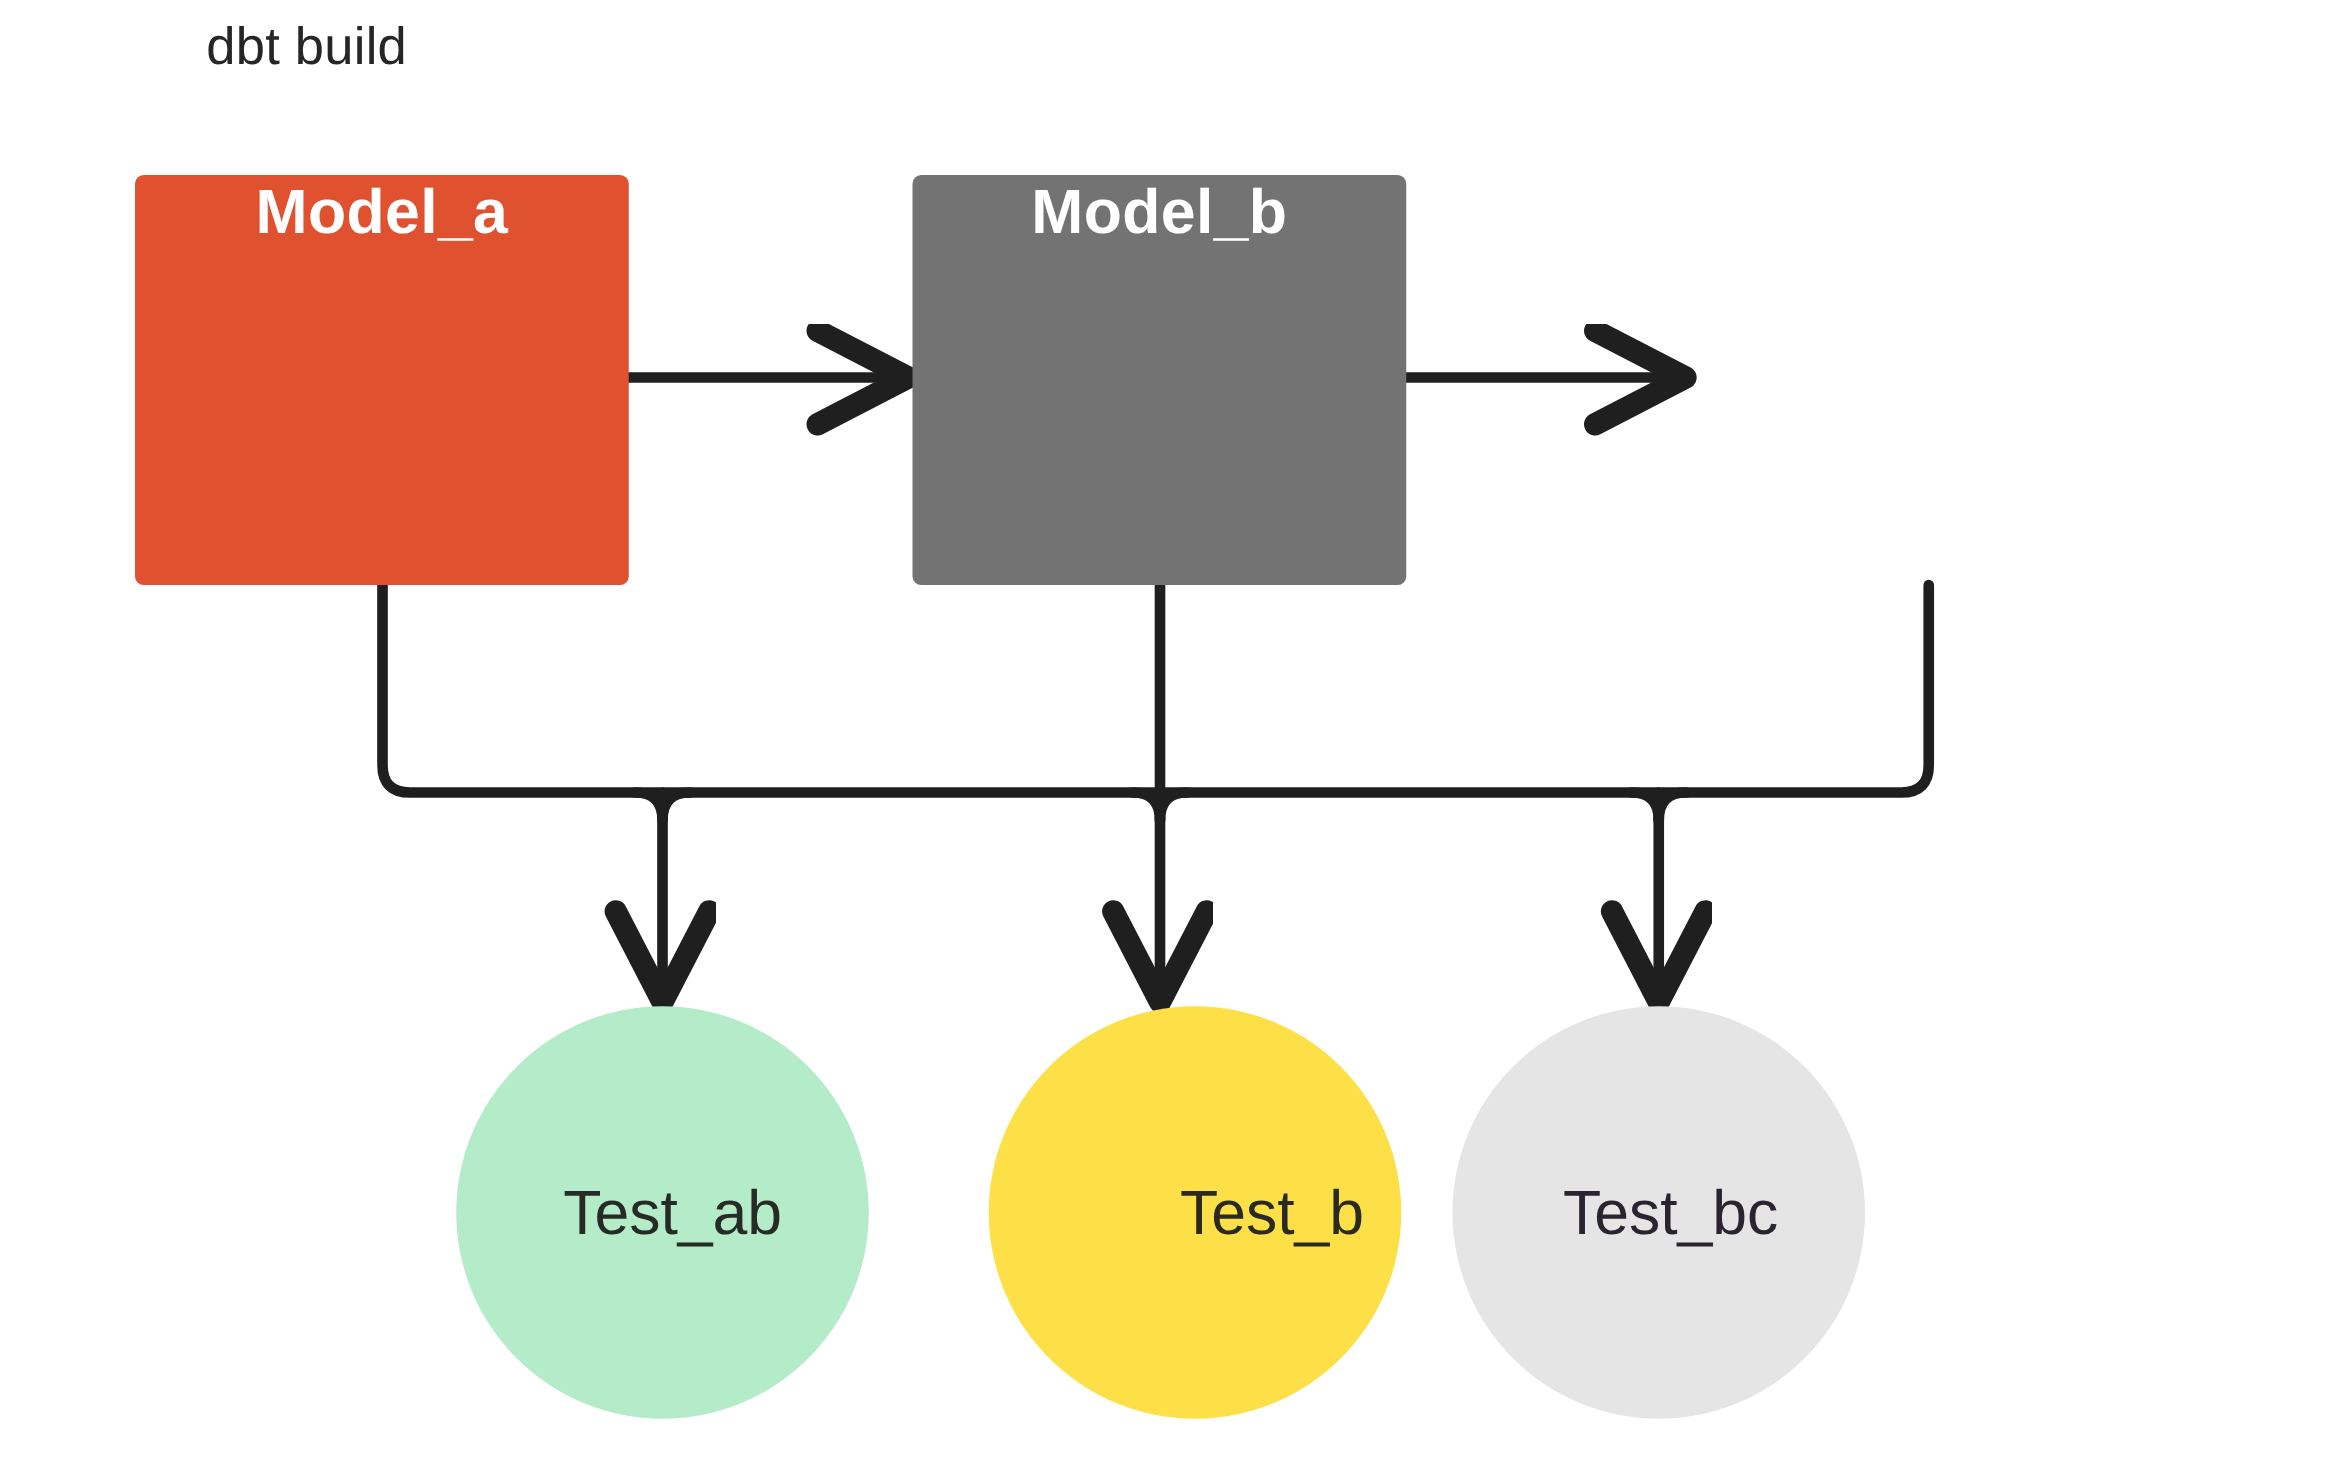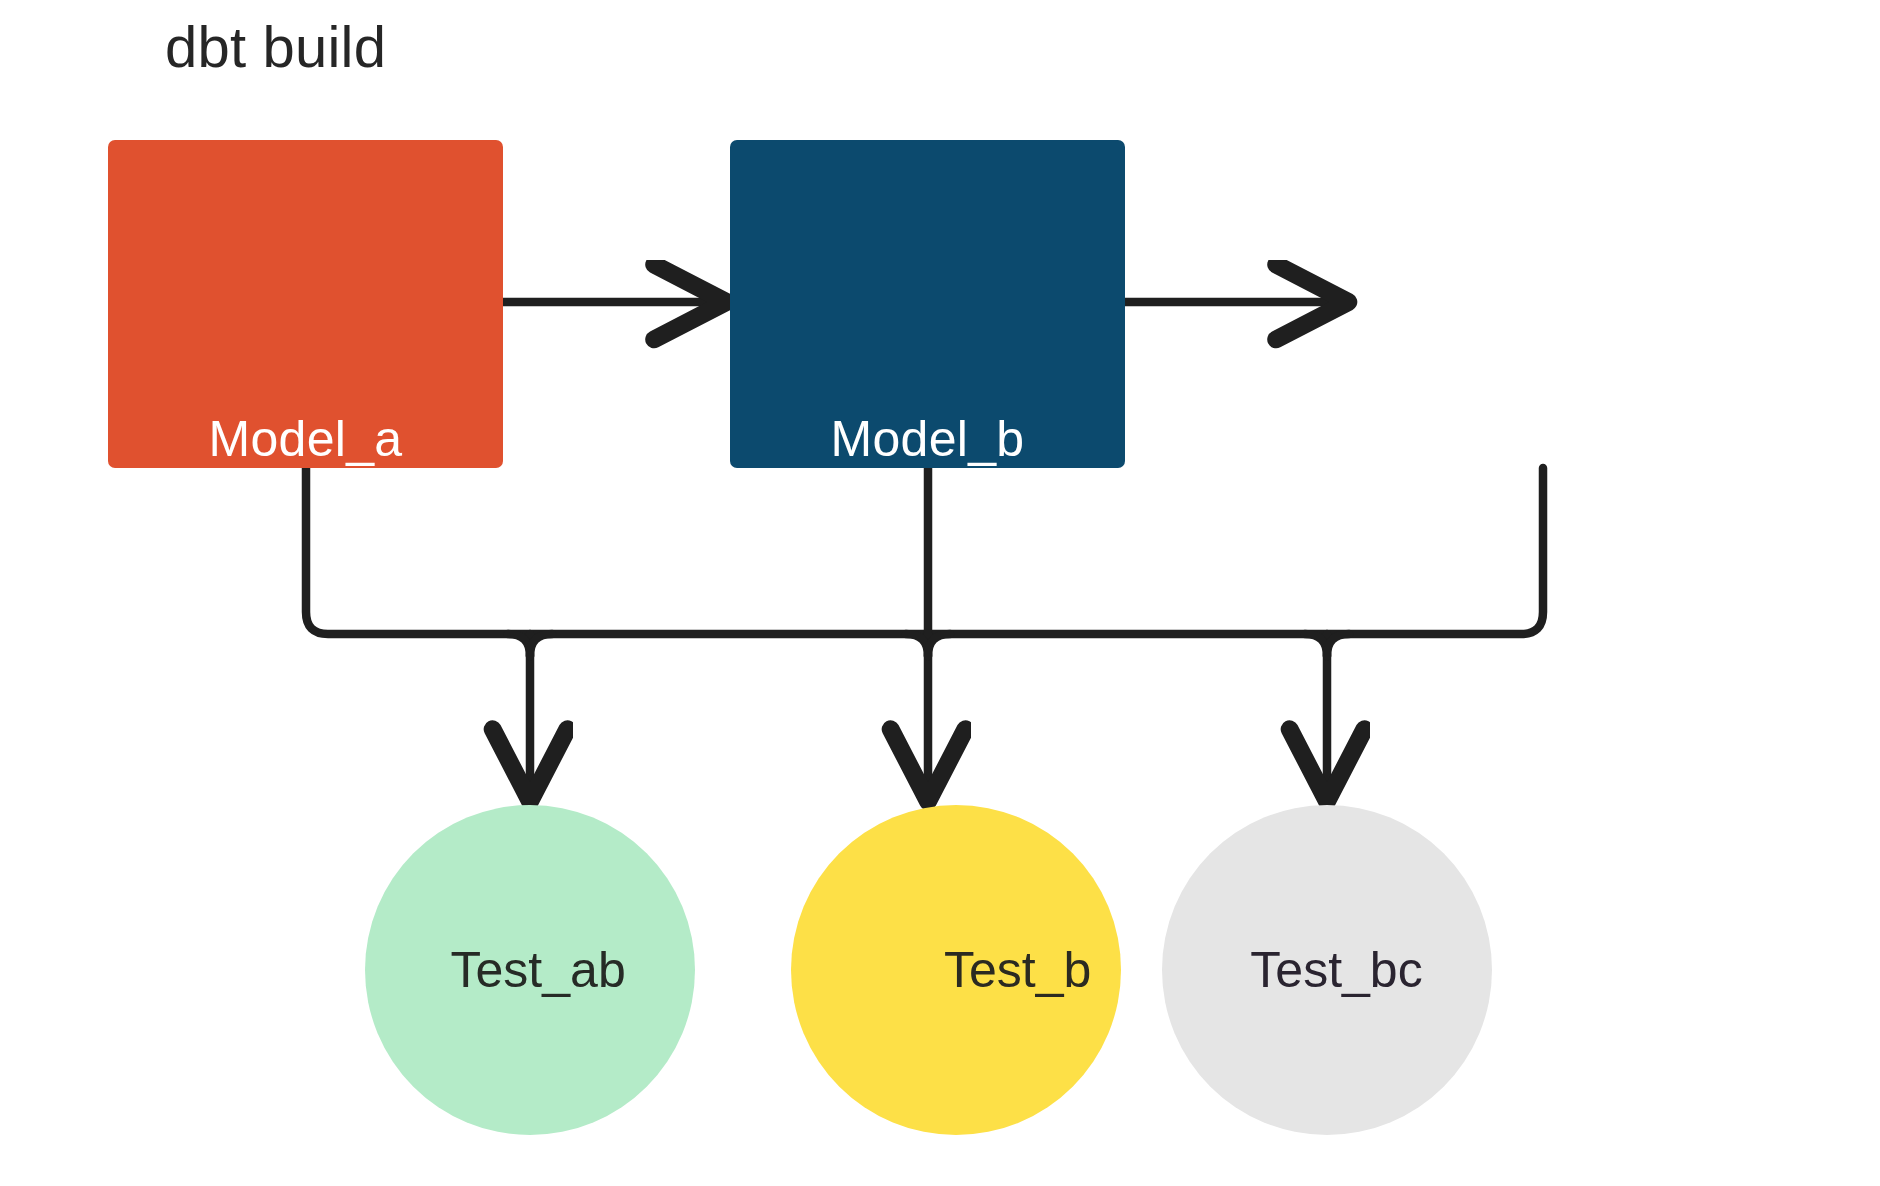--- a/index.html
+++ b/index.html
@@ -1,28 +1,28 @@
 <!DOCTYPE html>
 <html><head>
 <meta charset="utf-8">
 <style>
   html,body{margin:0;padding:0;background:#ffffff;}
   body{width:1880px;height:1186px;overflow:hidden;font-family:"Liberation Sans",sans-serif;}
   #stage{position:relative;width:1880px;height:1186px;background:#fff;}
 
   #title{
     position:absolute; left:165px; top:13px;
-    font-size:58px; font-weight:400; color:#262626;
+    font-size:42px; font-weight:400; color:#262626;
     letter-spacing:0.2px; white-space:nowrap;
   }
 
   .node-box{
     position:absolute; border-radius:7px;
-    display:flex; align-items:flex-end; justify-content:center;
-    color:#ffffff; font-size:50px; font-weight:400;
+    display:flex; align-items:flex-start; justify-content:center;
+    color:#ffffff; font-size:50px; font-weight:700;
     letter-spacing:0.3px; box-sizing:border-box;
   }
 
   .node-circle{
     position:absolute; border-radius:50%;
     display:flex; align-items:center; justify-content:center;
     color:#262b26; font-size:50px; font-weight:400;
     text-align:right; box-sizing:border-box; line-height:1.62;
   }
   .circle-label{display:block;width:58%;word-break:break-word;}
@@ -66,21 +66,21 @@
       <path d="M 950 634 Q 928 634 928 656"></path>
       <path d="M 1305 634 Q 1327 634 1327 656"></path>
       <path d="M 1349 634 Q 1327 634 1327 656"></path>
     </g>
   </svg>
 
   <div class="node-box" style="left:108px;top:140px;width:395px;height:328px;background:#e0512f;">
     <span>Model_a</span>
   </div>
 
-  <div class="node-box" style="left:730px;top:140px;width:395px;height:328px;background:#0c4a6e;">
+  <div class="node-box" style="left:730px;top:140px;width:395px;height:328px;background:#737373;">
     <span>Model_b</span>
   </div>
 
 
   <div class="node-circle" style="left:365px;top:805px;width:330px;height:330px;background:#b4ebc8;color:#262b26;">
     <span class="circle-label">Test_ab</span>
   </div>
 
   <div class="node-circle" style="left:791px;top:805px;width:330px;height:330px;background:#fde047;color:#2b2a21;">
     <span class="circle-label" style="width:82%;">Test_b</span>

